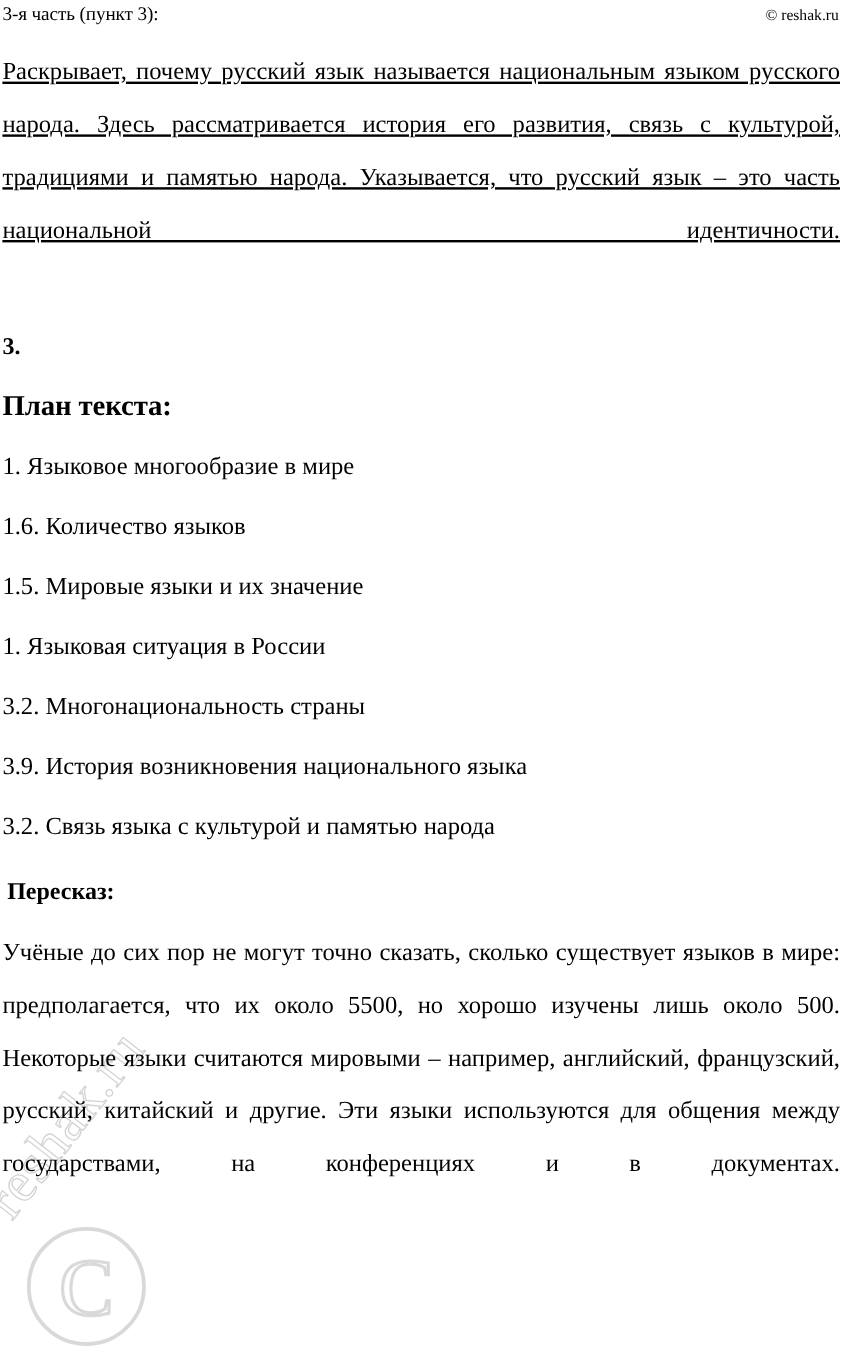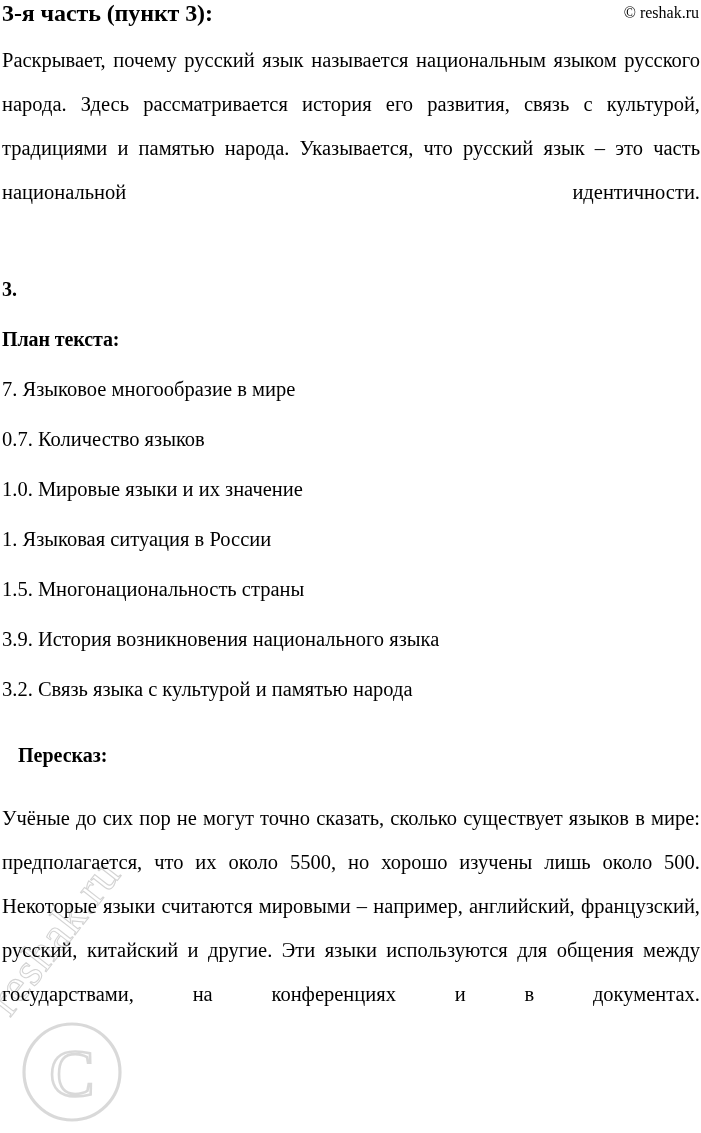--- a/index.html
+++ b/index.html
@@ -29,45 +29,46 @@
 
   
   .header-row {
     position: relative;
     display: flex;
     align-items: flex-start;
     justify-content: space-between;
     height: 30px;
   }
   .section-heading {
-    font-size: 24px;
-    font-weight: bold;
+    font-size: 16px;
+    font-weight: normal;
     line-height: 26px;
     white-space: nowrap;
     letter-spacing: -0.1px;
   }
   .copyright-mark {
-    font-size: 16px;
+    font-size: 13px;
     line-height: 24px;
     white-space: nowrap;
     padding-top: 1px;
     padding-right: 1px;
   }
 
   
   .para {
     font-size: 20.5px;
     line-height: 44px;
     text-align: justify;
     text-justify: inter-word;
     margin: 0;
     hyphens: none;
   }
   .para.top-para {
     margin-top: 8px;
+    text-decoration: underline;
   }
   .para.last-para {
     margin-top: 4px;
   }
   
   .para::after {
     content: "";
     display: inline-block;
     width: 100%;
   }
@@ -75,21 +76,21 @@
   
   .lone-number {
     font-size: 20px;
     font-weight: bold;
     line-height: 50px;
     margin: 0;
     margin-top: 6px;
   }
 
   .sub-heading {
-    font-size: 20px;
+    font-size: 24px;
     font-weight: bold;
     line-height: 50px;
     margin: 0;
     white-space: nowrap;
     letter-spacing: -0.1px;
   }
 
   
   .plan-list {
     list-style: none;
@@ -100,21 +101,21 @@
     font-size: 20.5px;
     line-height: 50px;
     white-space: nowrap;
     margin: 0;
   }
 
   .retelling-heading {
     font-size: 20px;
     font-weight: bold;
     line-height: 50px;
-    margin: 16px;
+    margin: 4px;
     white-space: nowrap;
   }
 
   
   .watermark {
     position: absolute;
     left: 0;
     top: 966px;
     width: 230px;
     height: 175px;
@@ -170,25 +171,25 @@
     <div class="copyright-mark">© reshak.ru</div>
   </div>
 
   <p class="para top-para">Раскрывает, почему русский язык называется национальным языком русского народа. Здесь рассматривается история его развития, связь с культурой, традициями и памятью народа. Указывается, что русский язык – это часть национальной идентичности.</p>
 
   <p class="lone-number">3.</p>
 
   <p class="sub-heading">План текста:</p>
 
   <ul class="plan-list">
-    <li class="plan-item">7. Языковое многообразие в мире</li>
-    <li class="plan-item">0.7. Количество языков</li>
-    <li class="plan-item">1.0. Мировые языки и их значение</li>
+    <li class="plan-item">1. Языковое многообразие в мире</li>
+    <li class="plan-item">1.6. Количество языков</li>
+    <li class="plan-item">1.5. Мировые языки и их значение</li>
     <li class="plan-item">1. Языковая ситуация в России</li>
-    <li class="plan-item">1.5. Многонациональность страны</li>
+    <li class="plan-item">3.2. Многонациональность страны</li>
     <li class="plan-item">3.9. История возникновения национального языка</li>
     <li class="plan-item">3.2. Связь языка с культурой и памятью народа</li>
   </ul>
 
   <p class="retelling-heading">Пересказ:</p>
 
   <p class="para last-para">Учёные до сих пор не могут точно сказать, сколько существует языков в мире: предполагается, что их около 5500, но хорошо изучены лишь около 500. Некоторые языки считаются мировыми – например, английский, французский, русский, китайский и другие. Эти языки используются для общения между государствами, на конференциях и в документах.</p>
 
 </div>
 

